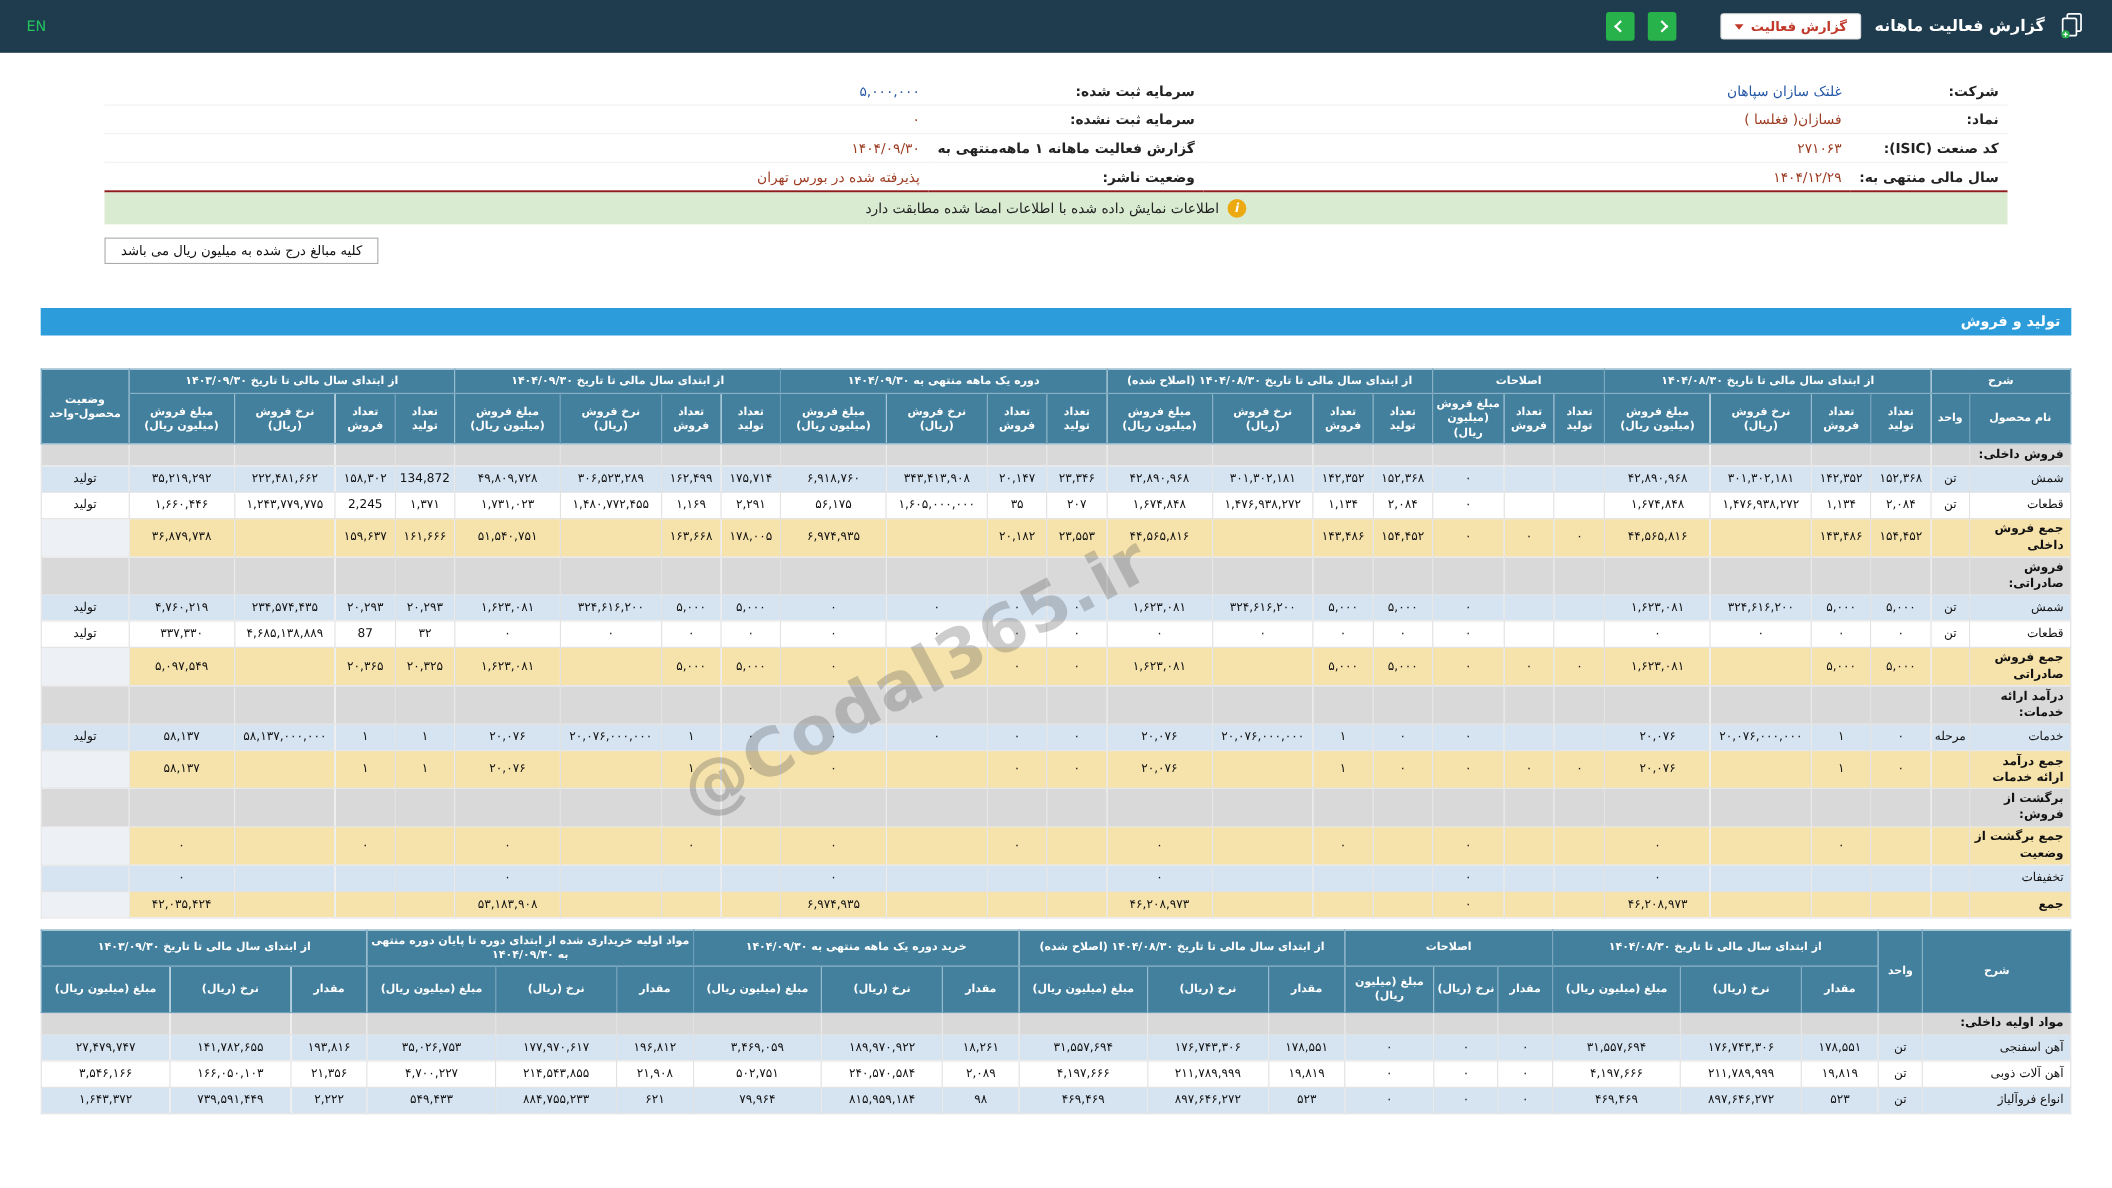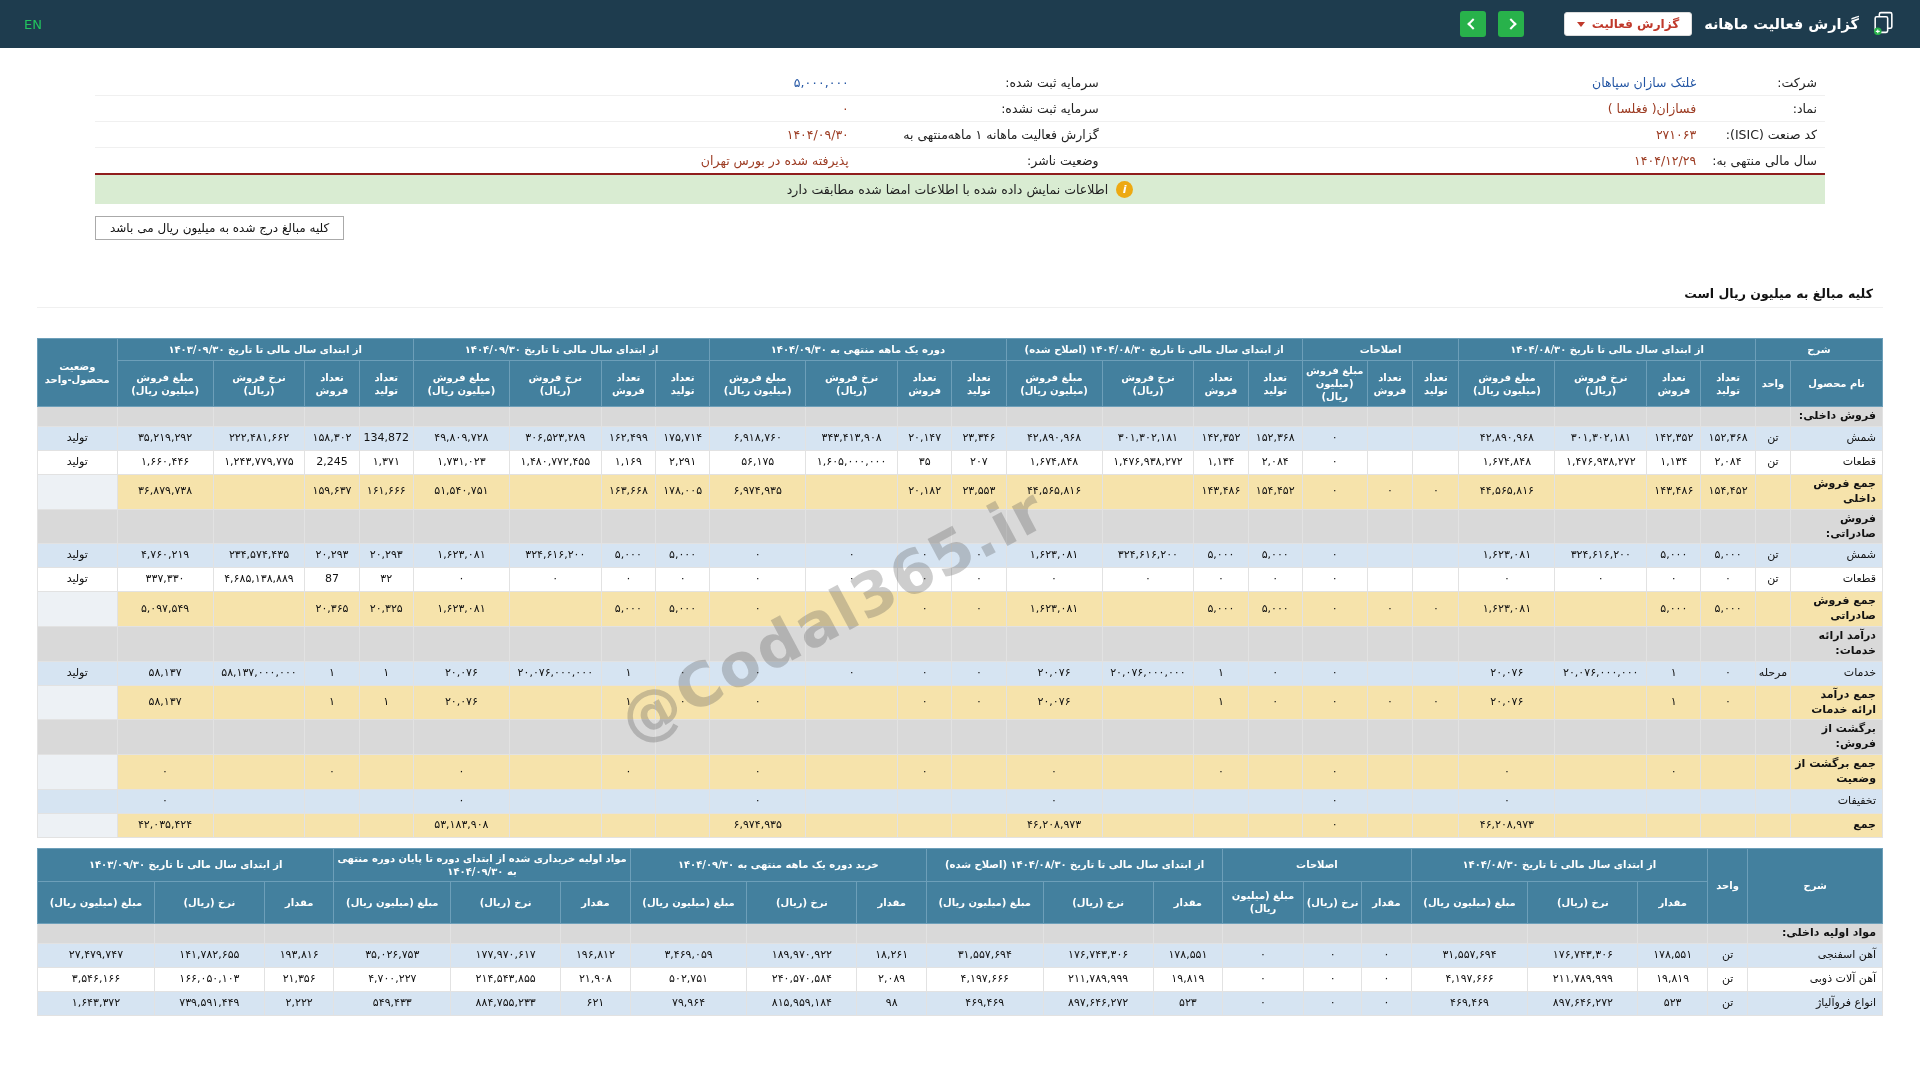--- a/index.html
+++ b/index.html
@@ -17,21 +17,21 @@
   .chev{width:8px;height:8px;border-right:2.5px solid #fff;border-bottom:2.5px solid #fff;display:inline-block}
   .chev.r{transform:rotate(-45deg)}
   .chev.l{transform:rotate(135deg)}
   .tb-left{color:#22c55e;font-size:13px}
   .lang{cursor:pointer}
 
   
   .info-wrap{margin:22px 95px 0}
   .info-table{width:100%;border-collapse:collapse;font-size:12.5px;border-bottom:2px solid #8f1d1d}
   .info-table td{padding:5px 8px;border-bottom:1px solid #f0f0f0;vertical-align:middle}
-  .il{font-weight:400;white-space:nowrap;color:#222}
+  .il{font-weight:700;white-space:nowrap;color:#222}
   .iv{color:#222}
   .iv.blue{color:#2456a4}
   .iv.maroon{color:#9c3b22}
   .notice{display:flex;align-items:center;justify-content:center;gap:8px;background:#d9ecd2;padding:6px 0;font-size:12.5px;color:#222}
   .info-ic{width:17px;height:17px;border-radius:50%;background:#eda912;color:#fff;font-weight:700;font-size:11px;font-style:italic;display:flex;align-items:center;justify-content:center;flex:0 0 auto}
   .units-note{border:1px solid #aaa;padding:4px 14px;font-size:12px;width:fit-content;margin:12px auto 0 0;color:#111}
 
   
   .main{margin:40px 37px 0;position:relative}
   .sec-bar{background:#2d9cdb;color:#fff;font-weight:700;font-size:13px;padding:5px 10px}
@@ -123,21 +123,21 @@
       </tbody>
   </table>
   <div class="notice">
     <span class="info-ic">i</span>
     <span>اطلاعات نمایش داده شده با اطلاعات امضا شده مطابقت دارد</span>
   </div>
   <div class="units-note">کلیه مبالغ درج شده به میلیون ریال می باشد</div>
 </div>
 
 <div class="main">
-  <div class="sec-note">کلیه مبالغ به میلیون ریال است</div>
+  <div class="sec-bar">تولید و فروش</div>
   <table id="t1" class="rep first">
       <colgroup>
         <col style="width: 88px;">
         <col style="width: 34px;">
         <col style="width: 52px;">
         <col style="width: 52px;">
         <col style="width: 88px;">
         <col style="width: 92px;">
         <col style="width: 44px;">
         <col style="width: 44px;">

